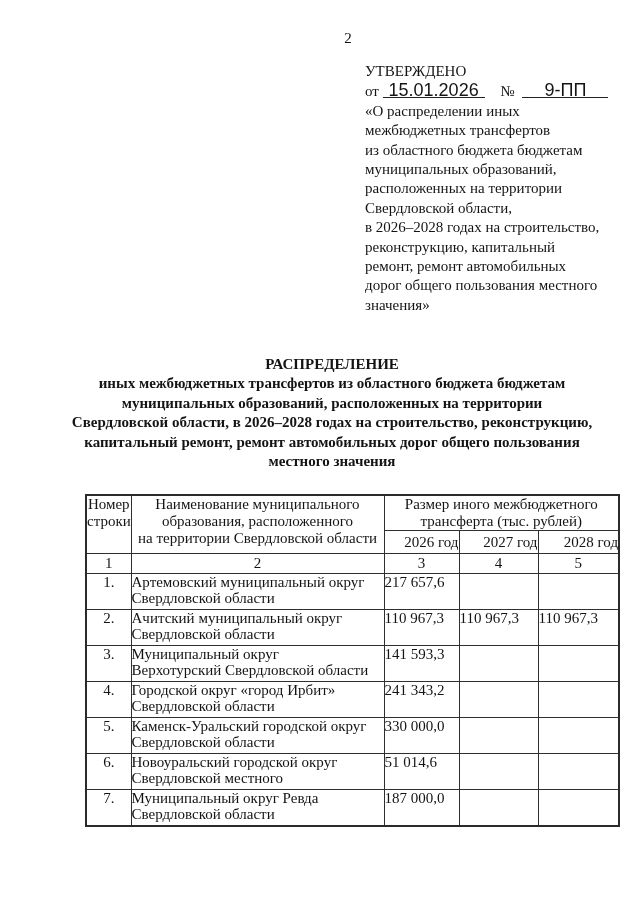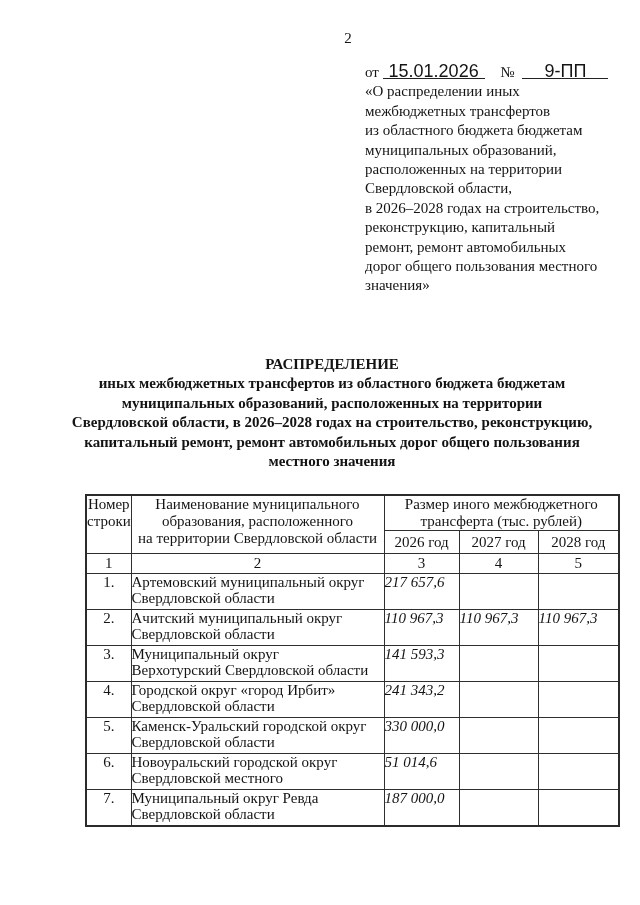--- a/index.html
+++ b/index.html
@@ -77,35 +77,36 @@
     font-size: 15px;
     border: 2px solid #2b2b2b;
   }
   .ttable th, .ttable td {
     border: 1px solid #2f2f2f;
     padding: 0;
     font-weight: normal;
     overflow: hidden;
   }
   .h-top { vertical-align: top; text-align: center; line-height: 16.8px; padding-top: 2px; margin-top: 10px; }
-  .h-year { text-align: center; height: 22px; line-height: 20px; }
+  .h-year { text-align: right; height: 22px; line-height: 20px; }
   .r-idx td { text-align: center; height: 19px; line-height: 17px; }
   .r-data td { height: 35px; vertical-align: top; }
   .c-num  { text-align: center; padding-top: 1px; }
   .c-name { padding: 1px 2px 0 4px; line-height: 16.4px; }
-  .c-val  { padding: 1px 0 0 6px; text-align: left; font-style: italic; }
+  .c-val  { padding: 1px 0 0 6px; text-align: left; }
 </style>
 </head>
 <body>
 
 <div id="page">
 
   <div class="pagenum">2</div>
 
   <div class="approval">
+    <div>УТВЕРЖДЕНО</div>
     <div class="date-line">
       <span>от</span>
       <span class="blank w-date"><span class="mono">15.01.2026</span></span>
       <span>№</span>
       <span class="blank w-num"><span class="mono">9-ПП</span></span>
     </div>
     <div class="pre">«О распределении иных
 межбюджетных трансфертов
 из областного бюджета бюджетам
 муниципальных образований,

